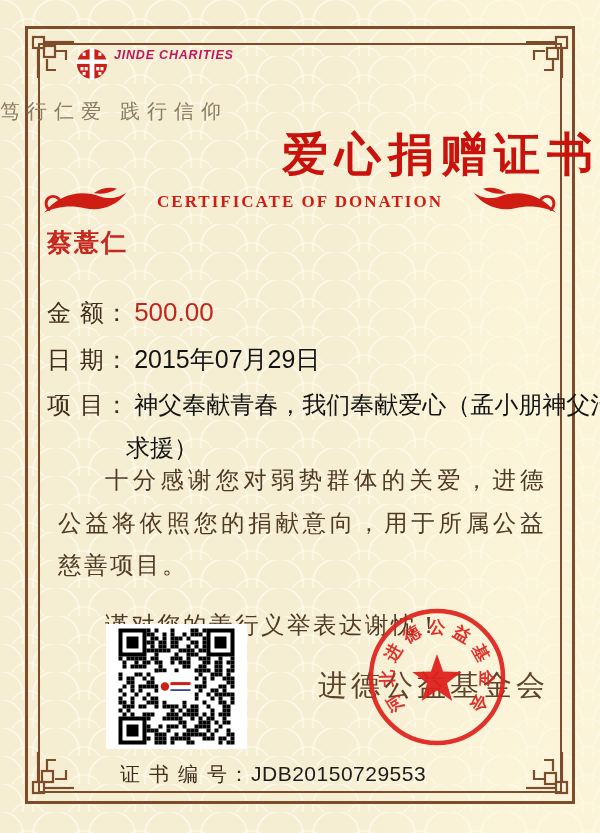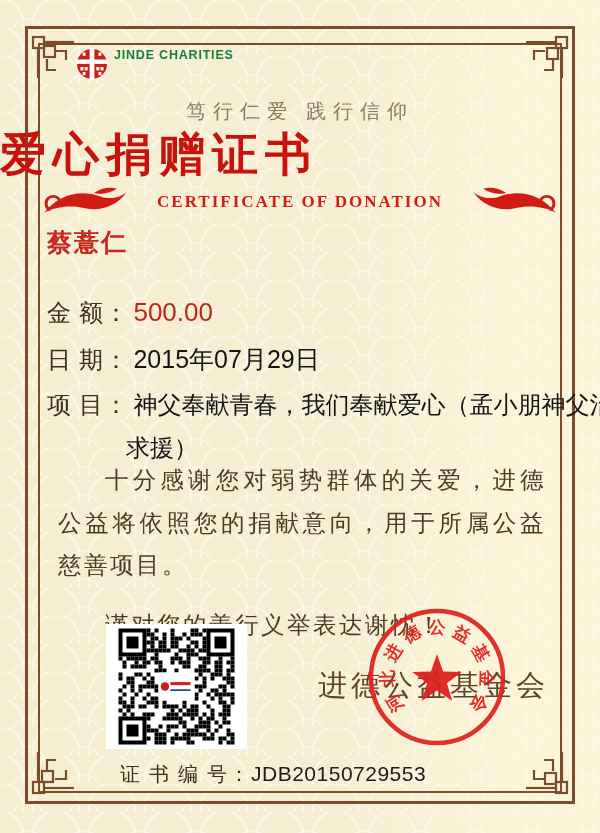--- a/index.html
+++ b/index.html
@@ -21,32 +21,32 @@
   .corner{position:absolute;width:48px;height:48px;}
   .corner.tl{top:33px;left:29px;}
   .corner.tr{top:33px;right:29px;transform:rotate(90deg);}
   .corner.br{bottom:36px;right:29px;transform:rotate(180deg);}
   .corner.bl{bottom:36px;left:29px;transform:rotate(270deg);}
   
   .logo{top:48px;left:76px;display:flex;align-items:flex-start;gap:6px;}
   .logo-mark{width:32px;height:32px;position:relative;flex:0 0 auto;}
   .logo-text{display:flex;flex-direction:column;}
   .logo-cn{font-family:"Liberation Serif","DejaVu Serif",serif;font-weight:bold;color:#1e2d85;font-size:25px;letter-spacing:4px;line-height:27px;}
-  .logo-en{font-weight:bold;color:#15803d;font-size:12.5px;letter-spacing:.8px;line-height:15px;}
-  
-  .tagline{top:98px;left:0;width:100%;text-align:center;color:#8a7963;font-size:20px;letter-spacing:7px;font-family:"Liberation Serif","DejaVu Serif",serif;}
-  .title{top:124px;left:0;width:100%;text-align:left;color:#c8120b;font-size:46px;font-weight:bold;letter-spacing:7px;font-family:"Liberation Serif","DejaVu Serif",serif;}
+  .logo-en{font-weight:bold;color:#be185d;font-size:12.5px;letter-spacing:.8px;line-height:15px;font-style:italic;}
+  
+  .tagline{top:98px;left:0;width:100%;text-align:left;color:#8a7963;font-size:20px;letter-spacing:7px;font-family:"Liberation Serif","DejaVu Serif",serif;}
+  .title{top:124px;left:0;width:100%;text-align:right;color:#c8120b;font-size:46px;font-weight:bold;letter-spacing:7px;font-family:"Liberation Serif","DejaVu Serif",serif;}
   .subrow{top:186px;left:0;width:100%;display:flex;justify-content:center;align-items:center;gap:26px;}
   .subtitle{color:#cf1d14;font-weight:bold;font-size:17px;letter-spacing:2px;font-family:"Liberation Serif","DejaVu Serif",serif;white-space:nowrap;}
   .flourish{width:92px;height:32px;flex:0 0 auto;}
   .flourish.right{transform:scaleX(-1);}
   
   .donor-name{top:226px;left:47px;color:#c5271d;font-size:25px;font-weight:bold;letter-spacing:2px;}
   .field{left:47px;width:515px;}
-  .field .label{font-family:Liberation Serif, serif;color:#3f2d1b;font-size:24px;letter-spacing:1px;}
+  .field .label{font-family:Liberation Sans, sans-serif;color:#3f2d1b;font-size:24px;letter-spacing:1px;}
   .field .value{font-size:25px;color:#141414;}
   .field.amount{top:297px;}
   .field.amount .value{color:#c0261c;font-size:26px;}
   .field.date{top:343px;}
   .field.project{top:385px;line-height:40px;padding-left:79px;text-indent:-79px;}
   .field.project .value{font-size:24px;}
   
   .bodytext{top:447px;left:46px;width:512px;font-family:"Liberation Serif","DejaVu Serif",serif;color:#4f3a26;font-size:23.5px;line-height:42.5px;letter-spacing:2.5px;text-align:justify;}
   .bodytext p{margin:12px;text-indent:2em;}
   .bodytext p.closing{margin-top:17px;}

